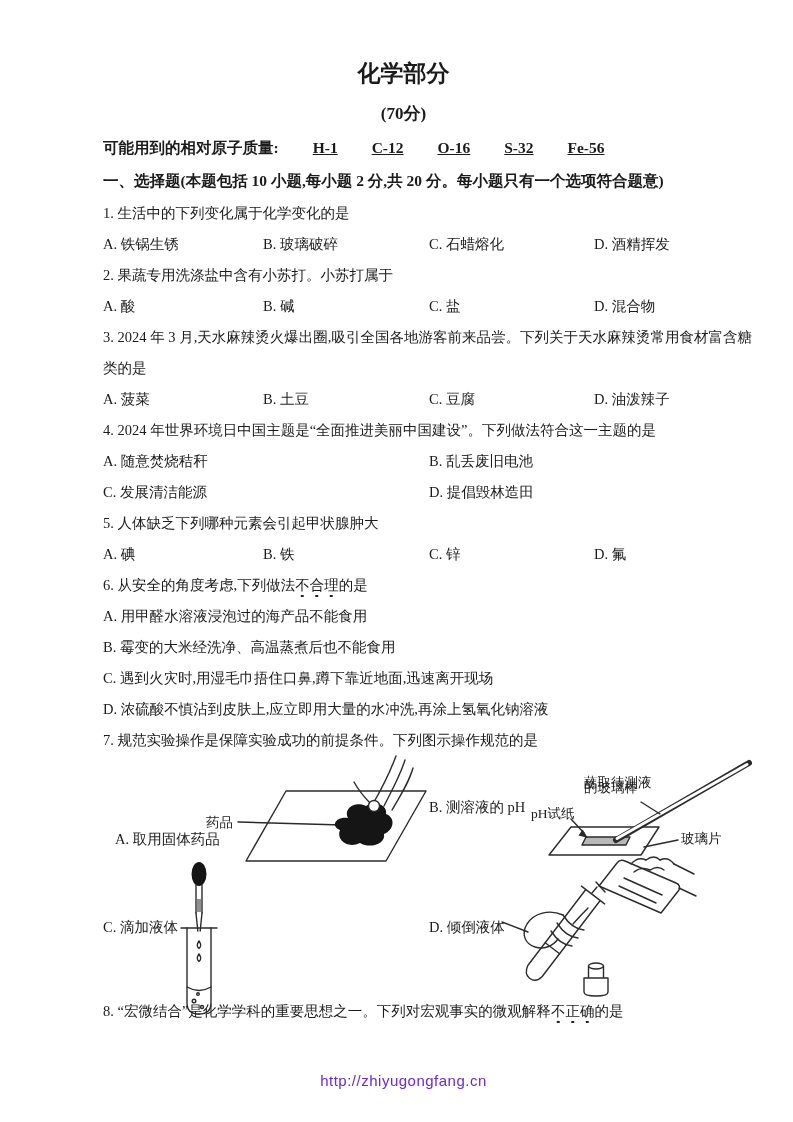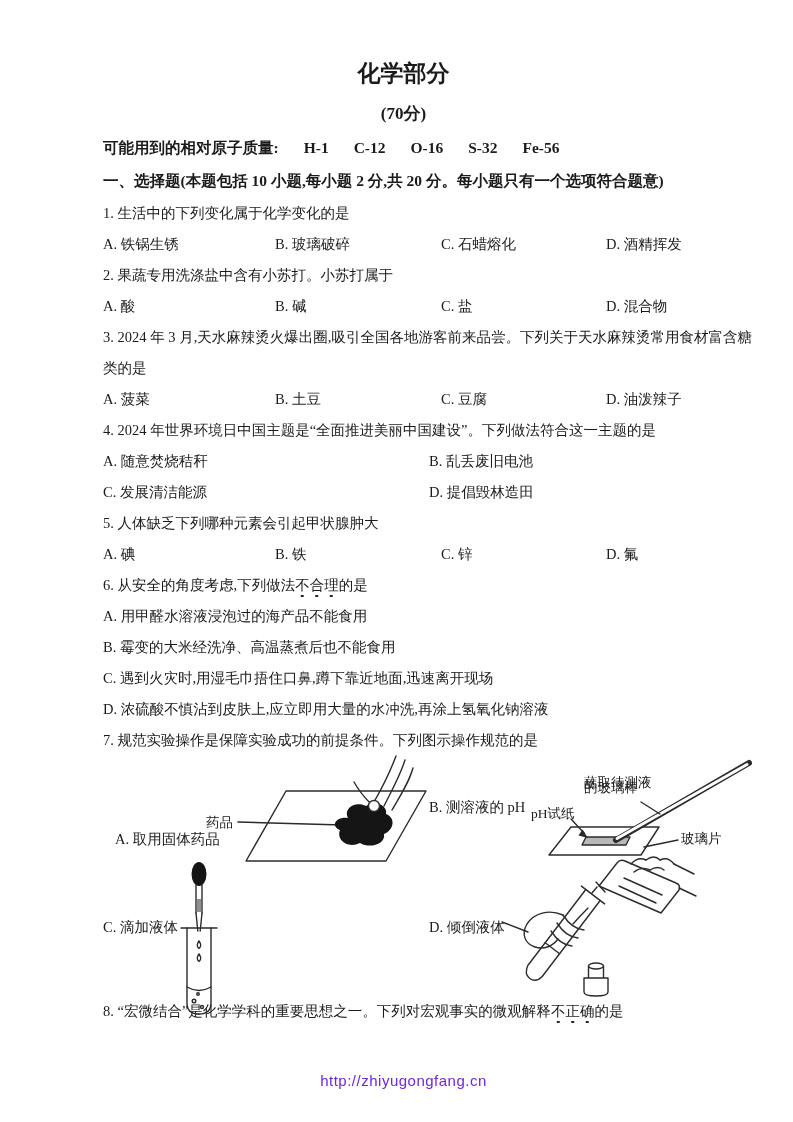--- a/index.html
+++ b/index.html
@@ -5,27 +5,27 @@
   html,body{margin:0;padding:0;background:#ffffff;}
   .page{
     position:relative;width:731px;height:1122px;background:#ffffff;
     font-family:"Liberation Serif","DejaVu Serif",serif;color:#1b1b1b;
     overflow:hidden;margin:0 auto;
   }
   .content{padding:58px 58px 0 72px;}
   .title{text-align:center;font-size:23px;font-weight:700;line-height:32px;}
   .score{text-align:center;font-size:17px;font-weight:700;line-height:24px;margin-top:12px;}
   .atomic{font-size:15.5px;font-weight:700;line-height:24px;margin-top:10px;white-space:nowrap;}
-  .atomic .mass{margin-left:25px;}
+  .atomic .mass{margin-left:34px;text-decoration:underline;}
   .atomic .mass:first-of-type{margin-left:8px;}
   .section{font-size:15.5px;font-weight:700;line-height:26px;margin-top:8px;white-space:nowrap;}
   .qblock{margin-top:4px;}
   .line{font-size:14.5px;line-height:31px;white-space:nowrap;}
   .opt-c1{display:inline-block;width:160px;}
-  .opt-c2{display:inline-block;width:166px;margin-left:12px;}
+  .opt-c2{display:inline-block;width:166px;}
   .opt-c3{display:inline-block;width:165px;}
   .opt-c4{display:inline-block;}
   .opt-w{display:inline-block;width:326px;}
   .emph{
     background-image:radial-gradient(circle,#222 1.2px,transparent 1.5px);
     background-size:1em 6px;background-repeat:repeat-x;background-position:50% 100%;
     padding-bottom:6px;
     text-align:right;
   }
   .figs{position:relative;height:240px;}

